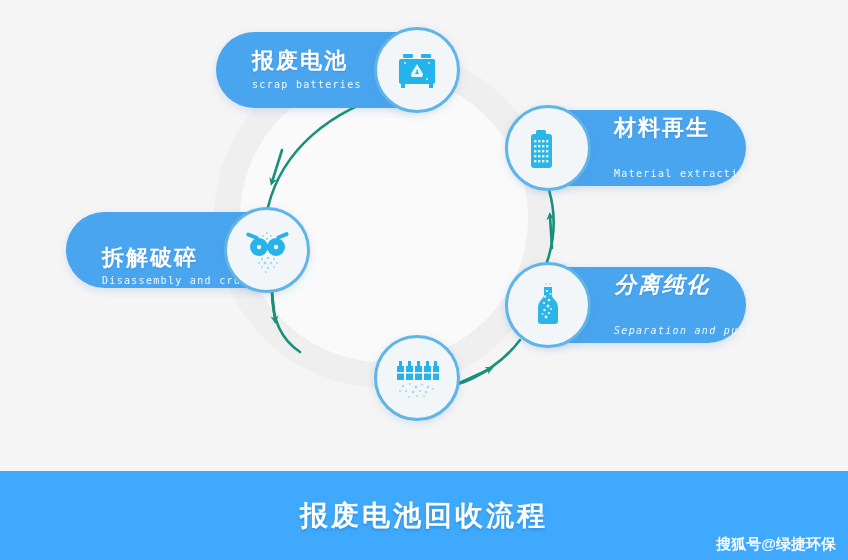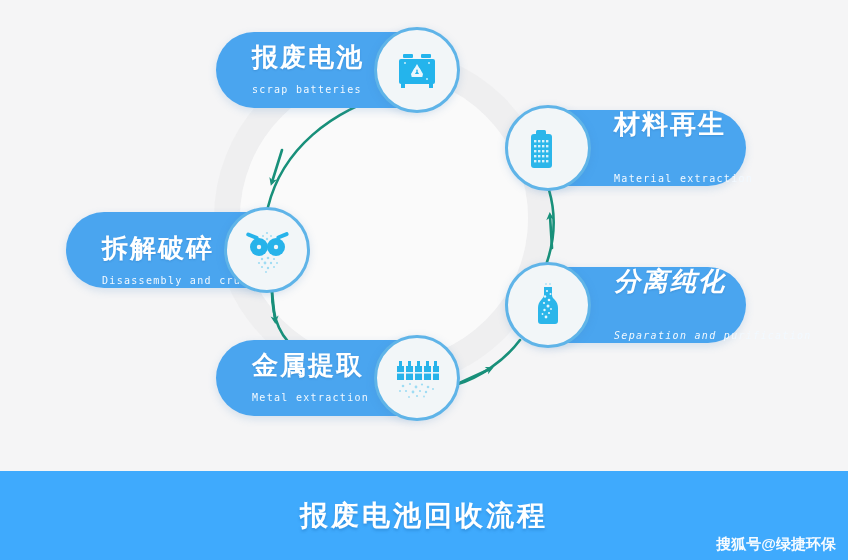--- a/index.html
+++ b/index.html
@@ -66,33 +66,33 @@
   .node.left-icon { flex-direction: row; }
   .node.right-icon { flex-direction: row; }
 
   .node-texts {
     display: flex;
     flex-direction: column;
     justify-content: center;
     color: #ffffff;
   }
   .node-title {
-    font-size: 26px;
+    font-size: 22px;
     font-weight: bold;
     letter-spacing: 2px;
     line-height: 1.15;
     white-space: nowrap;
     text-shadow: 0 1px 2px rgba(0,60,120,.18);
   }
   .node-sub {
     font-family: "DejaVu Sans Mono", "Liberation Mono", monospace;
     font-size: 10px;
     letter-spacing: 1.3px;
     line-height: 1.4;
-    margin-top: 10px;
+    margin-top: 4px;
     white-space: nowrap;
     color: #f2f9ff;
   }
 
   
   .badge {
     position: absolute;
     width: 86px;
     height: 86px;
     border-radius: 50%;
@@ -277,26 +277,20 @@
         <circle cx="24" cy="38" r="1.4"></circle>
         <circle cx="29" cy="30" r="0.9"></circle>
         <circle cx="20.5" cy="35" r="0.9"></circle>
       </g>
       <g stroke="#8fd9f4" stroke-width="1" fill="none">
         <path d="M24 6 l0 -2 M28 6 l0 -2"></path>
       </g>
     </svg>
   </div>
 
-  <div class="node right-icon" id="node-metal">
-    <div class="node-texts pad-left">
-      <div class="node-title">金属提取</div>
-      <div class="node-sub">Metal extraction</div>
-    </div>
-  </div>
   <div class="badge" id="badge-metal">
     <svg width="56" height="56" viewBox="0 0 56 56">
       <g fill="#27b3ea">
         <rect x="8" y="16" width="7" height="14"></rect>
         <rect x="17" y="16" width="7" height="14"></rect>
         <rect x="26" y="16" width="7" height="14"></rect>
         <rect x="35" y="16" width="7" height="14"></rect>
         <rect x="44" y="16" width="6" height="14"></rect>
         <rect x="10" y="11" width="3" height="5"></rect>
         <rect x="19" y="11" width="3" height="5"></rect>

